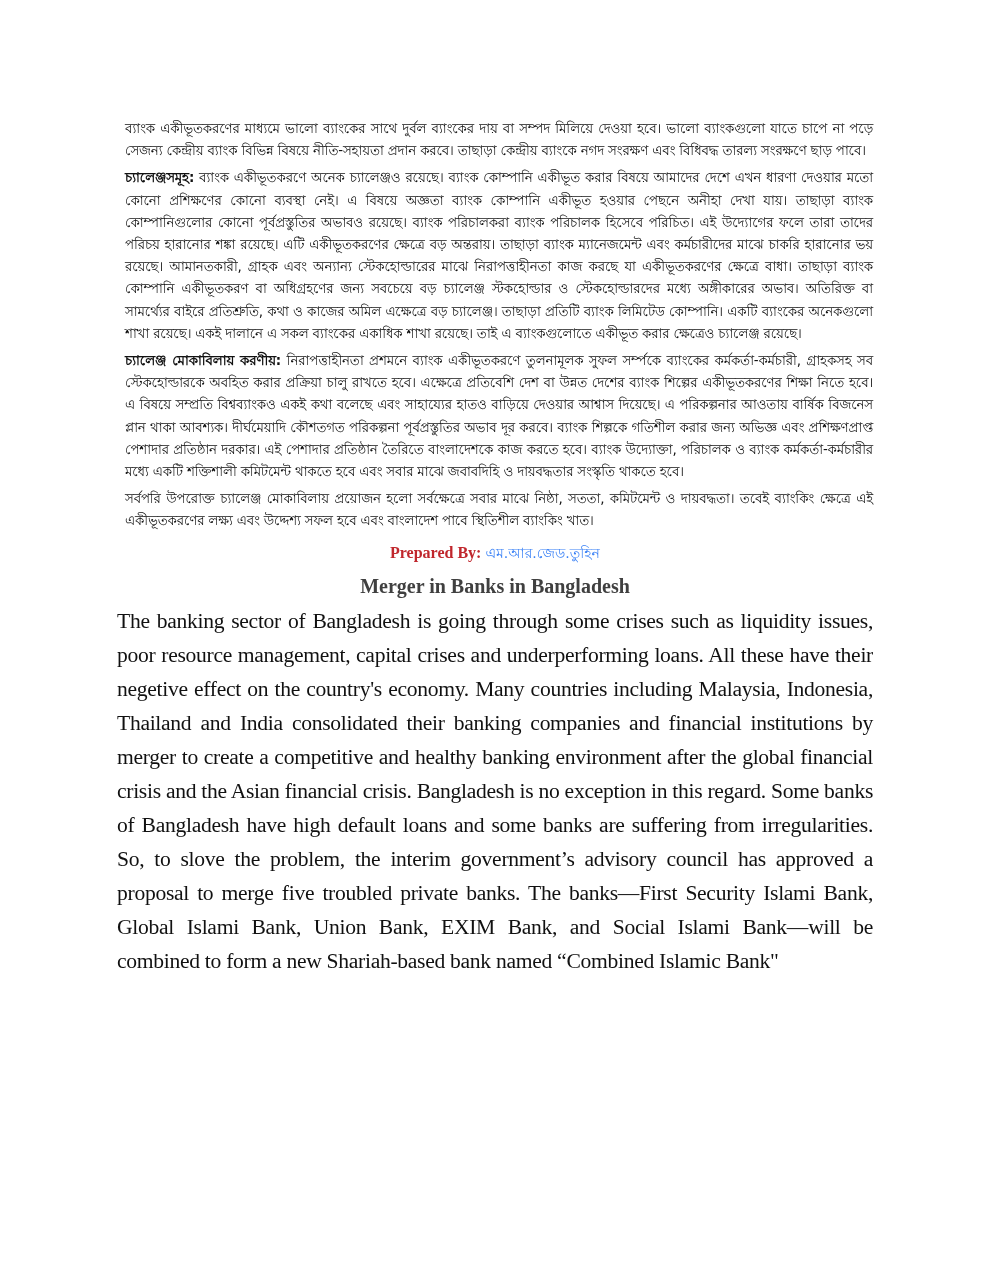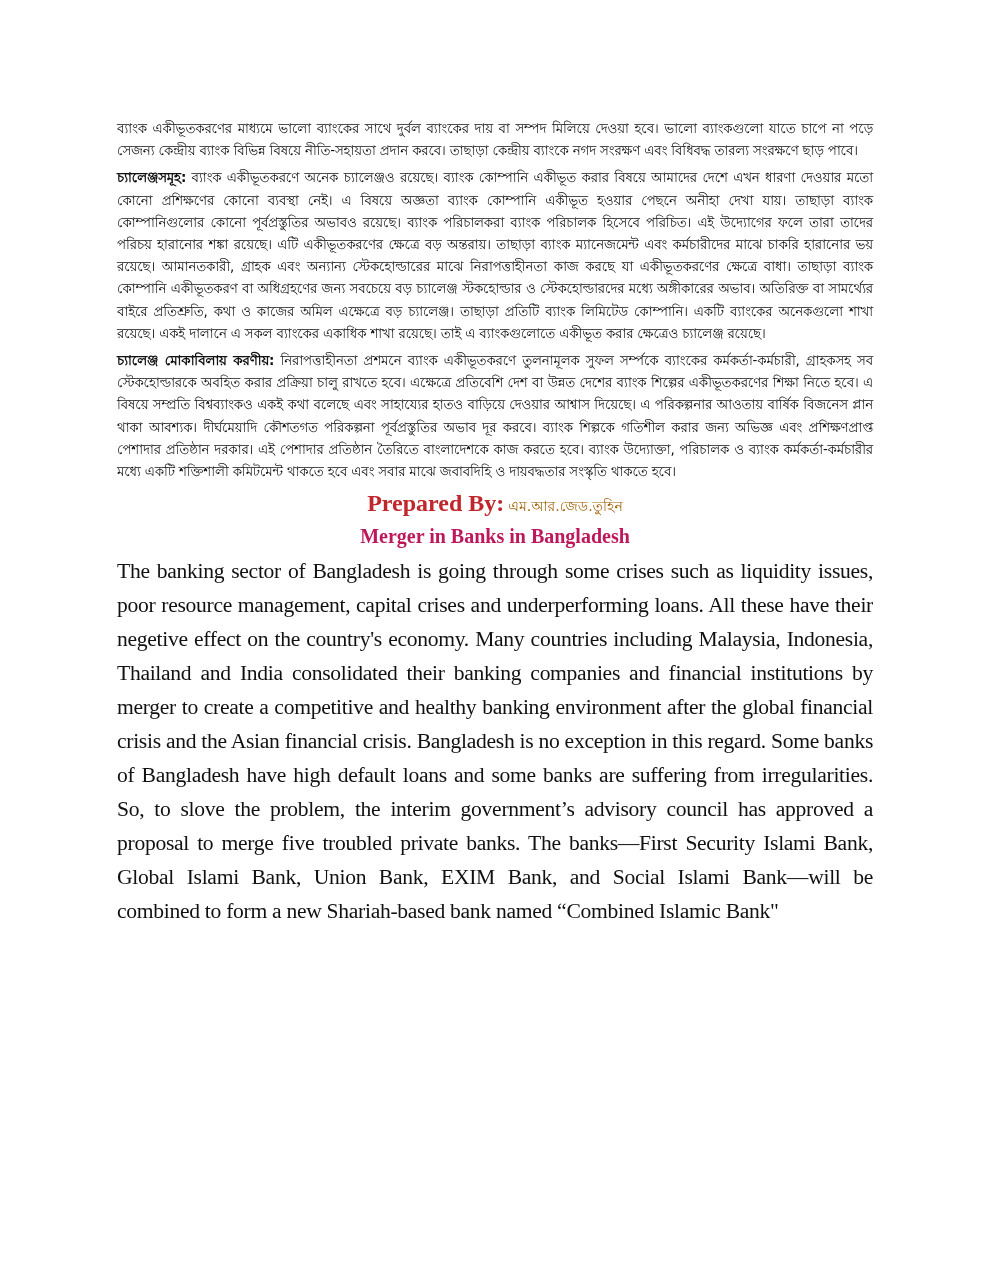--- a/index.html
+++ b/index.html
@@ -18,52 +18,52 @@
       position: absolute;
       left: 117px;
       top: 118px;
       width: 756px;
     }
     .bn {
       font-family: "DejaVu Sans", sans-serif;
       font-size: 13.4px;
       line-height: 22.2px;
       text-align: justify;
-      margin: 0 0 5px 0;
+      margin: 0 0 5px 8px;
       color: #111111;
       letter-spacing: -0.2px;
     }
     .bn .lead {
       font-weight: bold;
     }
     .prepared {
       text-align: center;
       margin: 4px 0 0 0;
       height: 30px;
       line-height: 30px;
     }
     .prepared .label {
       font-family: "Liberation Serif", serif;
       font-weight: bold;
-      font-size: 24px;
+      font-size: 16px;
       color: #c0272d;
     }
     .prepared .name {
       font-family: "DejaVu Sans", sans-serif;
       font-size: 14px;
-      color: #a16207;
+      color: #3b82f6;
     }
     .title {
       font-family: "Liberation Serif", serif;
       font-weight: bold;
       font-size: 20px;
       text-align: center;
       margin: 3px 0 3px 0;
       line-height: 30px;
-      color: #be185d;
+      color: #404040;
     }
     .en {
       font-family: "Liberation Serif", serif;
       font-size: 21.6px;
       line-height: 34px;
       text-align: justify;
       margin: 0;
       color: #111111;
       letter-spacing: -0.3px;
     }
@@ -78,20 +78,23 @@
   </p>
 
   <p class="bn">
     <span class="lead">চ্যালেঞ্জসমূহ:</span><span> ব্যাংক একীভূতকরণে অনেক চ্যালেঞ্জও রয়েছে। ব্যাংক কোম্পানি একীভূত করার বিষয়ে আমাদের দেশে এখন ধারণা দেওয়ার মতো কোনো প্রশিক্ষণের কোনো ব্যবস্থা নেই। এ বিষয়ে অজ্ঞতা ব্যাংক কোম্পানি একীভূত হওয়ার পেছনে অনীহা দেখা যায়। তাছাড়া ব্যাংক কোম্পানিগুলোর কোনো পূর্বপ্রস্তুতির অভাবও রয়েছে। ব্যাংক পরিচালকরা ব্যাংক পরিচালক  হিসেবে পরিচিত। এই উদ্যোগের ফলে তারা তাদের পরিচয় হারানোর শঙ্কা রয়েছে। এটি একীভূতকরণের ক্ষেত্রে বড় অন্তরায়। তাছাড়া ব্যাংক ম্যানেজমেন্ট এবং কর্মচারীদের মাঝে চাকরি হারানোর ভয় রয়েছে। আমানতকারী, গ্রাহক এবং অন্যান্য স্টেকহোল্ডারের মাঝে নিরাপত্তাহীনতা কাজ করছে যা একীভূতকরণের ক্ষেত্রে বাধা। তাছাড়া ব্যাংক কোম্পানি একীভূতকরণ বা অধিগ্রহণের জন্য সবচেয়ে বড় চ্যালেঞ্জ স্টকহোল্ডার ও স্টেকহোল্ডারদের মধ্যে অঙ্গীকারের অভাব। অতিরিক্ত বা সামর্থ্যের বাইরে প্রতিশ্রুতি, কথা ও কাজের অমিল এক্ষেত্রে বড় চ্যালেঞ্জ। তাছাড়া প্রতিটি ব্যাংক লিমিটেড কোম্পানি। একটি ব্যাংকের অনেকগুলো শাখা রয়েছে। একই দালানে এ সকল ব্যাংকের একাধিক শাখা রয়েছে। তাই এ ব্যাংকগুলোতে একীভূত করার ক্ষেত্রেও চ্যালেঞ্জ রয়েছে।</span>
   </p>
 
   <p class="bn">
     <span class="lead">চ্যালেঞ্জ মোকাবিলায় করণীয়:</span><span> নিরাপত্তাহীনতা প্রশমনে ব্যাংক একীভূতকরণে তুলনামূলক সুফল সর্ম্পকে ব্যাংকের কর্মকর্তা-কর্মচারী, গ্রাহকসহ সব স্টেকহোল্ডারকে অবহিত করার প্রক্রিয়া চালু রাখতে হবে। এক্ষেত্রে প্রতিবেশি দেশ বা উন্নত দেশের ব্যাংক শিল্পের একীভূতকরণের শিক্ষা নিতে হবে। এ বিষয়ে সম্প্রতি বিশ্বব্যাংকও একই কথা বলেছে এবং সাহায্যের হাতও বাড়িয়ে দেওয়ার আশ্বাস দিয়েছে। এ পরিকল্পনার আওতায় বার্ষিক বিজনেস প্লান থাকা আবশ্যক। দীর্ঘমেয়াদি কৌশতগত পরিকল্পনা পূর্বপ্রস্তুতির অভাব দূর করবে। ব্যাংক শিল্পকে গতিশীল করার জন্য অভিজ্ঞ এবং প্রশিক্ষণপ্রাপ্ত পেশাদার প্রতিষ্ঠান দরকার। এই পেশাদার প্রতিষ্ঠান তৈরিতে বাংলাদেশকে কাজ করতে হবে। ব্যাংক উদ্যোক্তা, পরিচালক ও ব্যাংক কর্মকর্তা-কর্মচারীর মধ্যে একটি শক্তিশালী কমিটমেন্ট থাকতে হবে এবং সবার মাঝে জবাবদিহি ও দায়বদ্ধতার সংস্কৃতি থাকতে হবে।</span>
   </p>
 
+  <p class="bn">
+    <span class="lead"></span><span>সর্বপরি উপরোক্ত চ্যালেঞ্জ মোকাবিলায় প্রয়োজন হলো সর্বক্ষেত্রে সবার মাঝে নিষ্ঠা, সততা, কমিটমেন্ট ও দায়বদ্ধতা। তবেই ব্যাংকিং ক্ষেত্রে এই একীভূতকরণের লক্ষ্য এবং উদ্দেশ্য সফল হবে এবং বাংলাদেশ পাবে স্থিতিশীল ব্যাংকিং খাত।</span>
+  </p>
 
   <div class="prepared">
     <span class="label">Prepared By:</span>
     <span class="name">এম.আর.জেড.তুহিন</span>
   </div>
 
   <h2 class="title">Merger in Banks in Bangladesh</h2>
 
   <p class="en">The banking sector of Bangladesh is going through some crises such as liquidity issues, poor resource management, capital crises and underperforming loans. All these have their negetive effect on the country's economy. Many countries including Malaysia, Indonesia, Thailand and India consolidated their banking companies and financial institutions by merger to create a competitive and healthy banking environment after the global financial crisis and the Asian financial crisis. Bangladesh is no exception in this regard. Some banks of Bangladesh have high default loans and some banks are suffering from irregularities. So, to slove the problem, the interim government’s advisory council has approved a proposal to merge five troubled private banks. The banks—First Security Islami Bank, Global Islami Bank, Union Bank, EXIM Bank, and Social Islami Bank—will be combined to form a new Shariah-based bank named “Combined Islamic Bank"</p>
 

